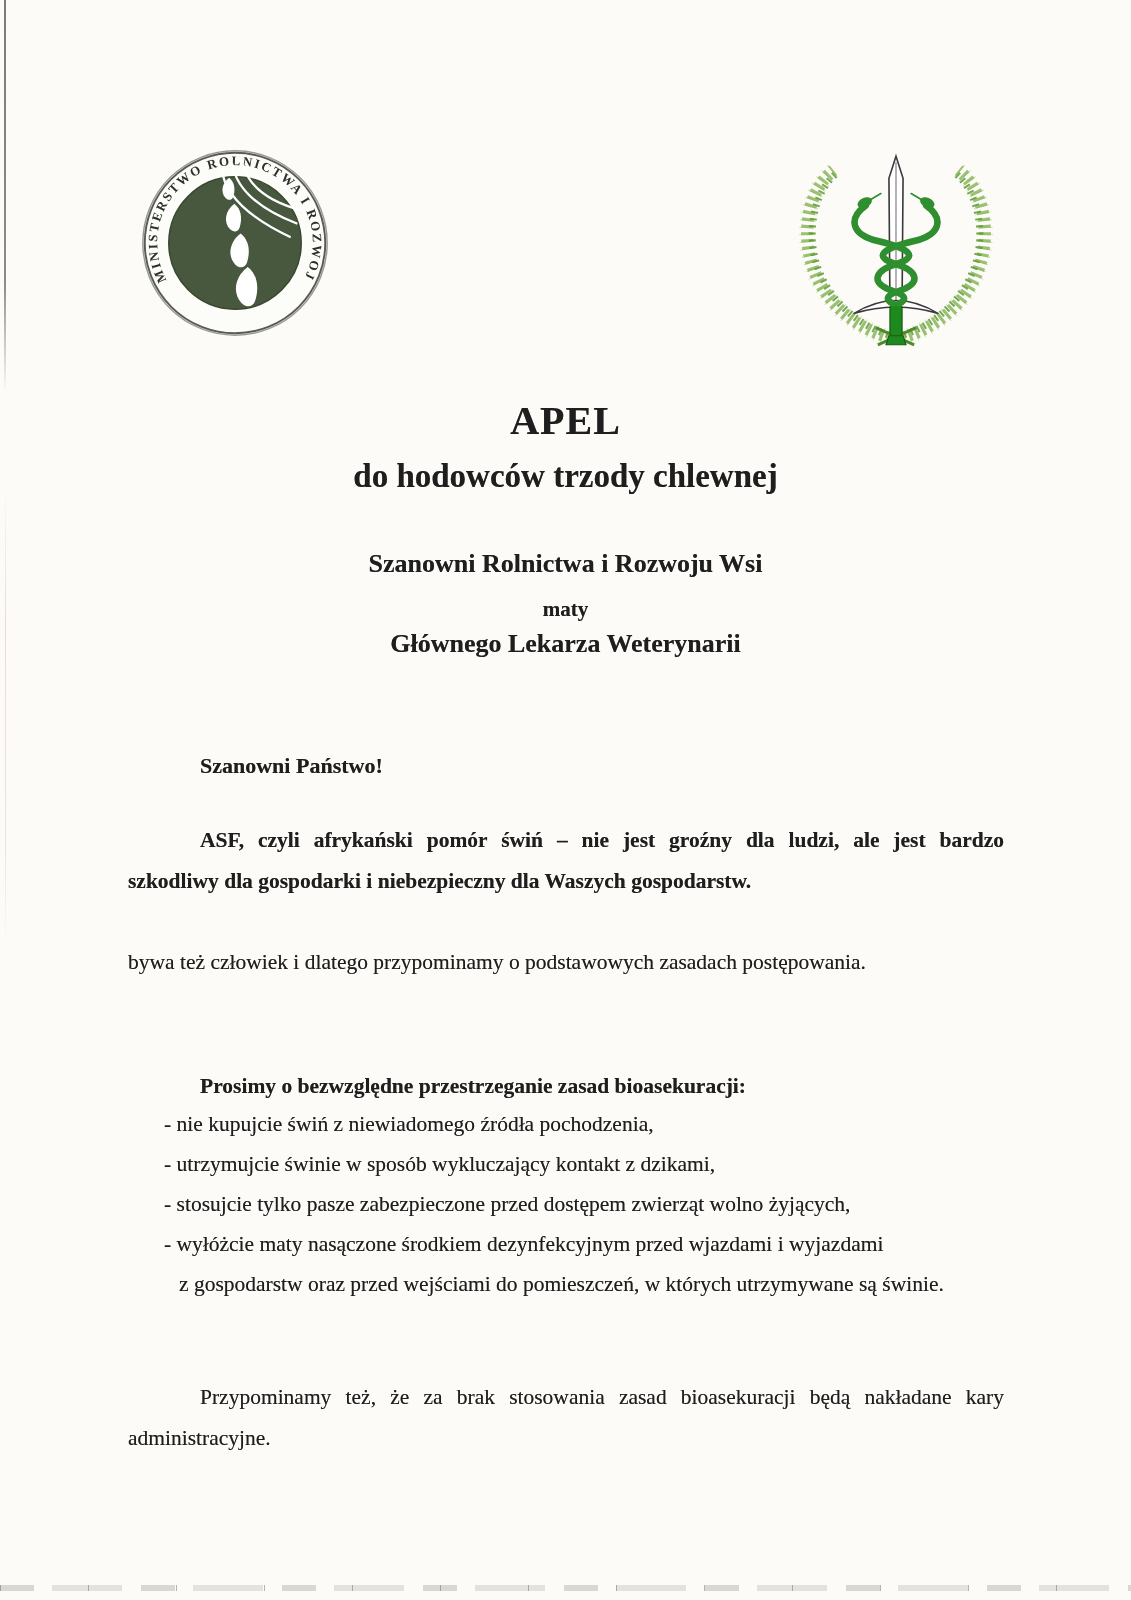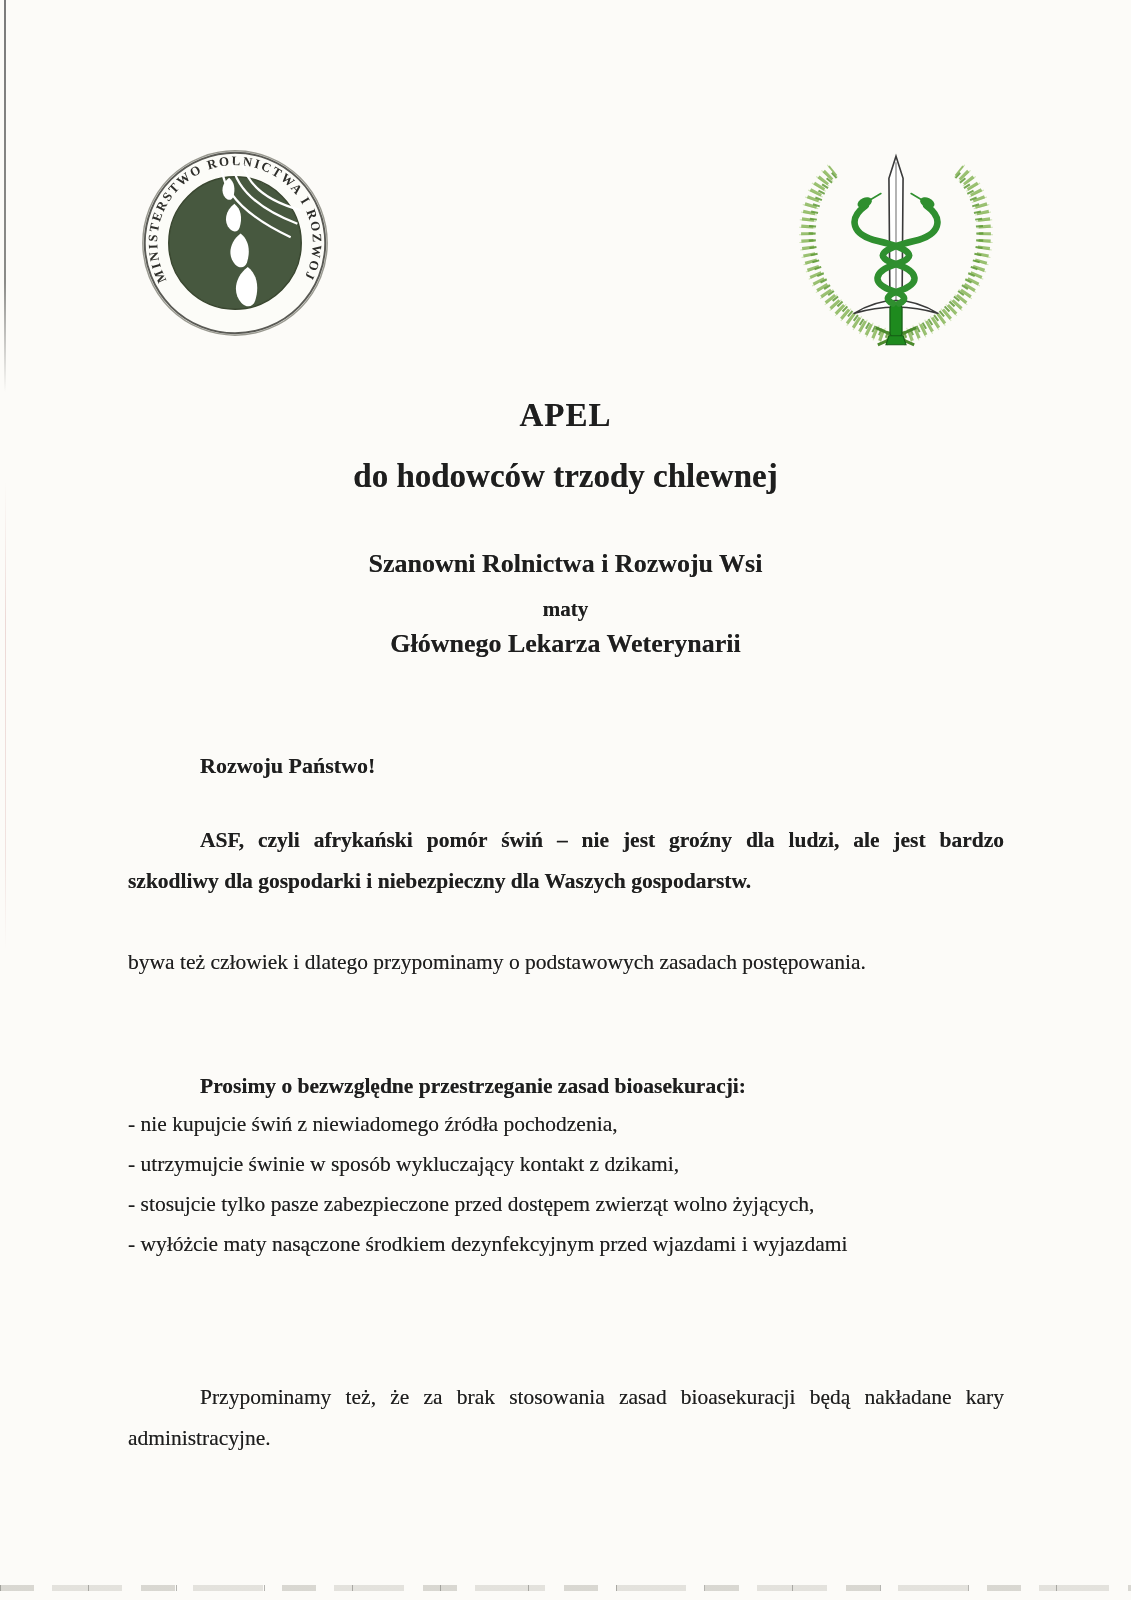--- a/index.html
+++ b/index.html
@@ -6,36 +6,36 @@
   body{
     width:1131px;height:1600px;position:relative;overflow:hidden;
     background:#fcfbf8;color:#1e1e1e;
     font-family:"Liberation Serif","DejaVu Serif",serif;
   }
   .abs{position:absolute;}
   .centered{left:0;width:1131px;text-align:center;}
   .soft{text-shadow:0 0 .5px rgba(20,20,20,.55);}
 
   
-  .t-apel{top:397px;font-size:33px;font-weight:bold;letter-spacing:1px;}
+  .t-apel{top:397px;font-size:40px;font-weight:bold;letter-spacing:1px;}
   .t-sub{top:458px;font-size:33px;font-weight:bold;}
   .s-1{top:549px;font-size:26px;font-weight:bold;}
   .s-oraz{top:597px;font-size:21px;font-weight:bold;}
   .s-3{top:629px;font-size:26px;font-weight:bold;}
 
   .salutation{top:753px;left:200px;font-size:22px;font-weight:bold;}
 
   
   .col{left:128px;width:876px;font-size:21.5px;line-height:41px;}
   .p-asf{top:820px;font-weight:bold;}
   .p-cause{top:942px;}
   .p-heading{top:1066px;font-weight:bold;}
   .indent{padding-left:72px;}
   .jline{text-align:justify;text-align-last:justify;}
-  .list{top:1104px;line-height:40px;}
+  .list{top:1104px;line-height:40px;margin-left:36px;}
   .list .cont{padding-left:15px;}
   .p-penalty{top:1340px;margin-top:37px;}
 
   
   .scan-left{
     left:4px;top:0;width:2px;height:392px;
     background:linear-gradient(#7b7b7b,#8b8b88 72%,rgba(150,150,148,0));
   }
   .scan-left2{
     left:5px;top:480px;width:1px;height:470px;
@@ -115,38 +115,39 @@
     </g>
   </svg>
 </div>
 
 <div class="abs centered t-apel soft">APEL</div>
 <div class="abs centered t-sub soft">do hodowców trzody chlewnej</div>
 <div class="abs centered s-1 soft">Szanowni Rolnictwa i Rozwoju Wsi</div>
 <div class="abs centered s-oraz soft">maty</div>
 <div class="abs centered s-3 soft">Głównego Lekarza Weterynarii</div>
 
-<div class="abs salutation soft">Rozwoju Państwo!</div>
+<div class="abs salutation soft">Szanowni Państwo!</div>
 
 <div class="abs col p-asf">
   <div class="indent jline soft">ASF, czyli afrykański pomór świń – nie jest groźny dla ludzi, ale jest bardzo</div>
   <div class="soft">szkodliwy dla gospodarki i niebezpieczny dla Waszych gospodarstw.</div>
 </div>
 
 <div class="abs col p-cause">
   <div class="soft">bywa też człowiek i dlatego przypominamy o podstawowych zasadach postępowania.</div>
 </div>
 
 <div class="abs col p-heading">
   <div class="indent soft">Prosimy o bezwzględne przestrzeganie zasad bioasekuracji:</div>
 </div>
 
 <div class="abs col list">
   <div class="soft">- nie kupujcie świń z niewiadomego źródła pochodzenia,</div>
   <div class="soft">- utrzymujcie świnie w sposób wykluczający kontakt z dzikami,</div>
   <div class="soft">- stosujcie tylko pasze zabezpieczone przed dostępem zwierząt wolno żyjących,</div>
   <div class="soft">- wyłóżcie maty nasączone środkiem dezynfekcyjnym przed wjazdami i wyjazdami</div>
+  <div class="soft cont">z gospodarstw oraz przed wejściami do pomieszczeń, w których utrzymywane są świnie.</div>
 </div>
 
 <div class="abs col p-penalty">
   <div class="indent jline soft">Przypominamy też, że za brak stosowania zasad bioasekuracji będą nakładane kary</div>
   <div class="soft">administracyjne.</div>
 </div>
 
 </body></html>

